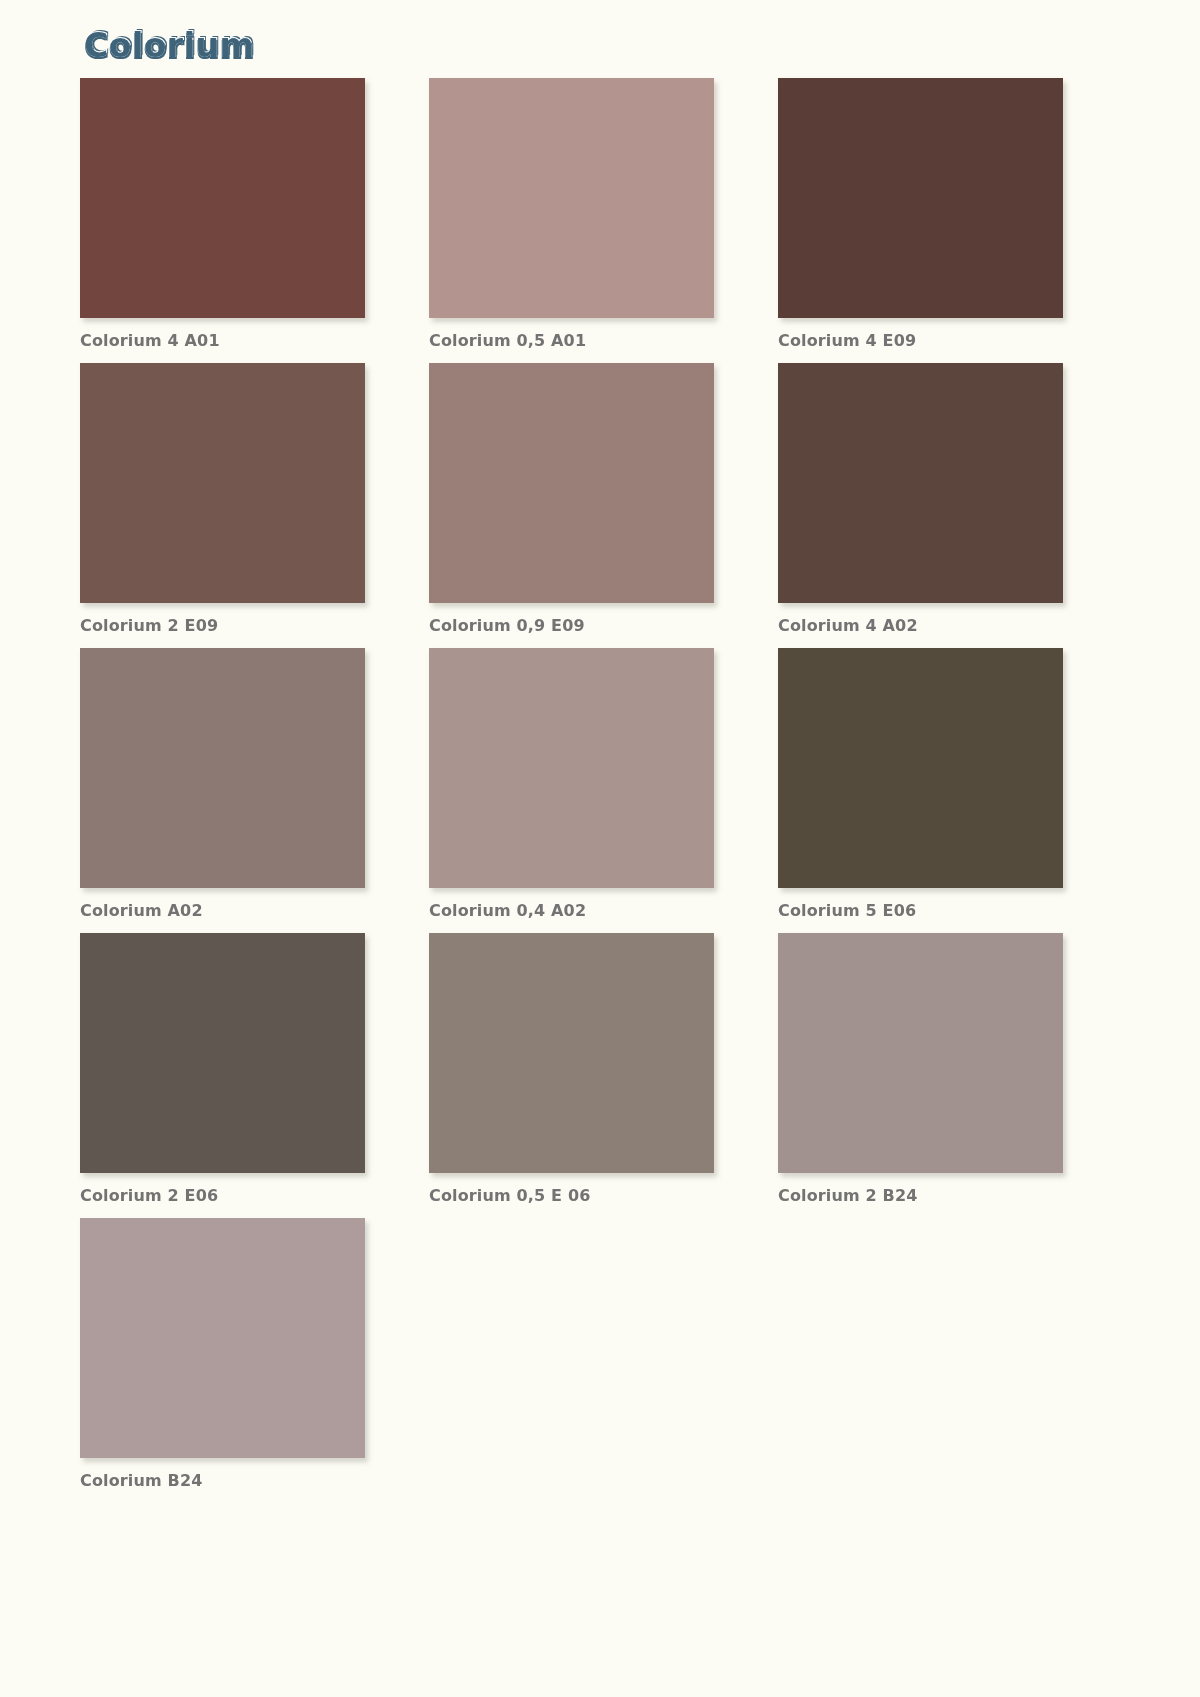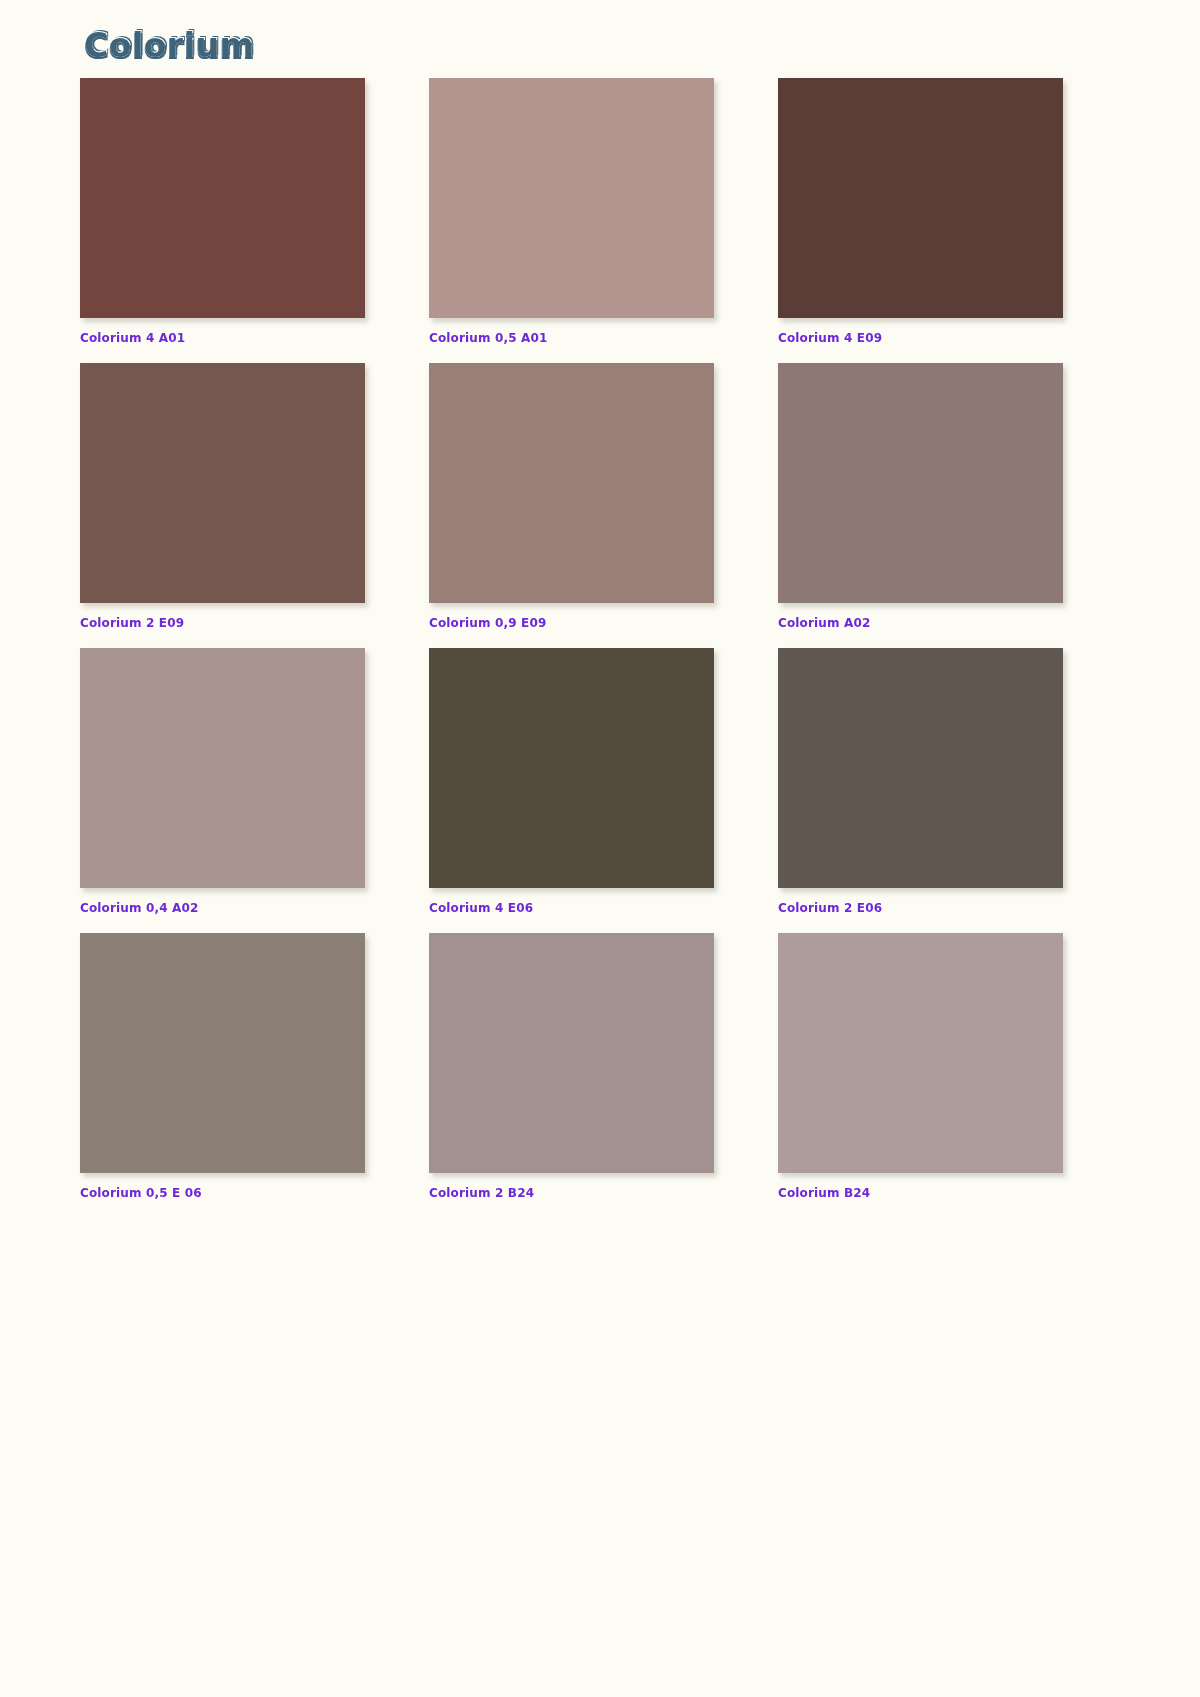--- a/index.html
+++ b/index.html
@@ -81,23 +81,23 @@
     box-shadow: 3px 4px 5px rgba(120, 118, 105, 0.30);
   }
   .row-3 .swatch-chip,
   .row-4 .swatch-chip,
   .row-5 .swatch-chip {
     width: 285px;
   }
   .swatch-label {
     margin-top: 13px;
     font-family: "DejaVu Sans", sans-serif;
-    font-size: 12px;
+    font-size: 16px;
     font-weight: bold;
-    color: #6d28d9;
+    color: #737373;
     letter-spacing: 0.15px;
     white-space: nowrap;
   }
 </style>
 </head>
 <body>
 
 <div class="page">
 
   <div class="brand">
@@ -120,30 +120,34 @@
       </div>
       <div class="swatch-cell row-2">
         <div class="swatch-chip" style="background: rgb(116, 88, 80);"></div>
         <div class="swatch-label">Colorium 2 E09</div>
       </div>
       <div class="swatch-cell row-2">
         <div class="swatch-chip" style="background: rgb(154, 127, 120);"></div>
         <div class="swatch-label">Colorium 0,9 E09</div>
       </div>
       <div class="swatch-cell row-3">
+        <div class="swatch-chip" style="background: rgb(92, 69, 60);"></div>
+        <div class="swatch-label">Colorium 4 A02</div>
+      </div>
+      <div class="swatch-cell row-3">
         <div class="swatch-chip" style="background: rgb(140, 121, 116);"></div>
         <div class="swatch-label">Colorium A02</div>
       </div>
       <div class="swatch-cell row-3">
         <div class="swatch-chip" style="background: rgb(169, 148, 144);"></div>
         <div class="swatch-label">Colorium 0,4 A02</div>
       </div>
       <div class="swatch-cell row-4">
         <div class="swatch-chip" style="background: rgb(85, 75, 61);"></div>
-        <div class="swatch-label">Colorium 4 E06</div>
+        <div class="swatch-label">Colorium 5 E06</div>
       </div>
       <div class="swatch-cell row-4">
         <div class="swatch-chip" style="background: rgb(96, 88, 80);"></div>
         <div class="swatch-label">Colorium 2 E06</div>
       </div>
       <div class="swatch-cell row-4">
         <div class="swatch-chip" style="background: rgb(139, 127, 118);"></div>
         <div class="swatch-label">Colorium 0,5 E 06</div>
       </div>
       <div class="swatch-cell row-5">

